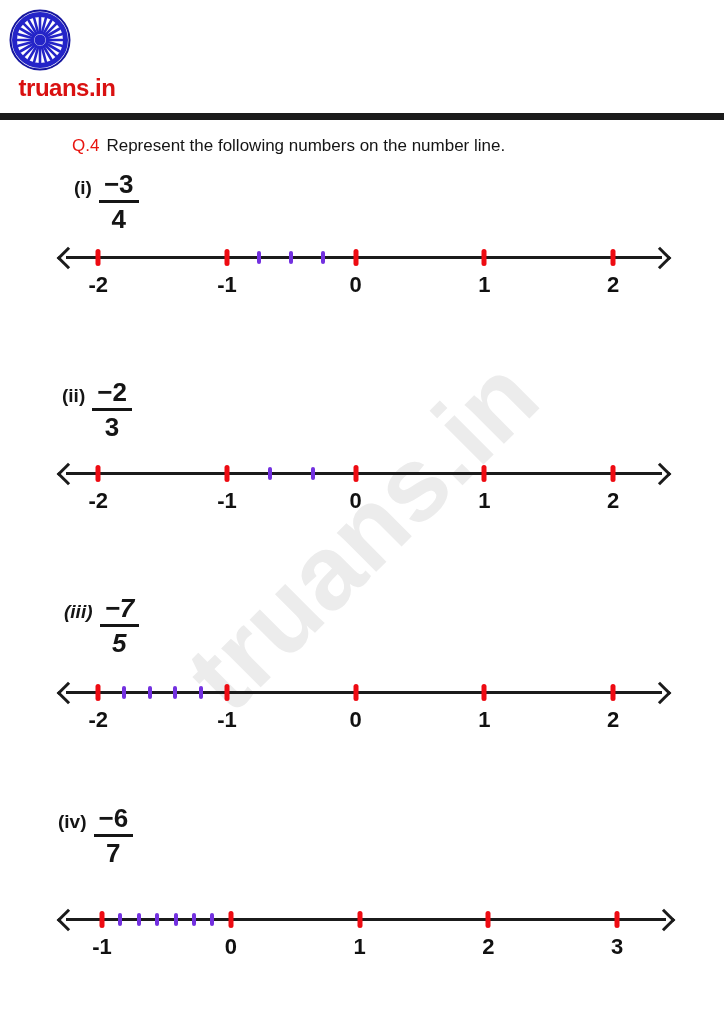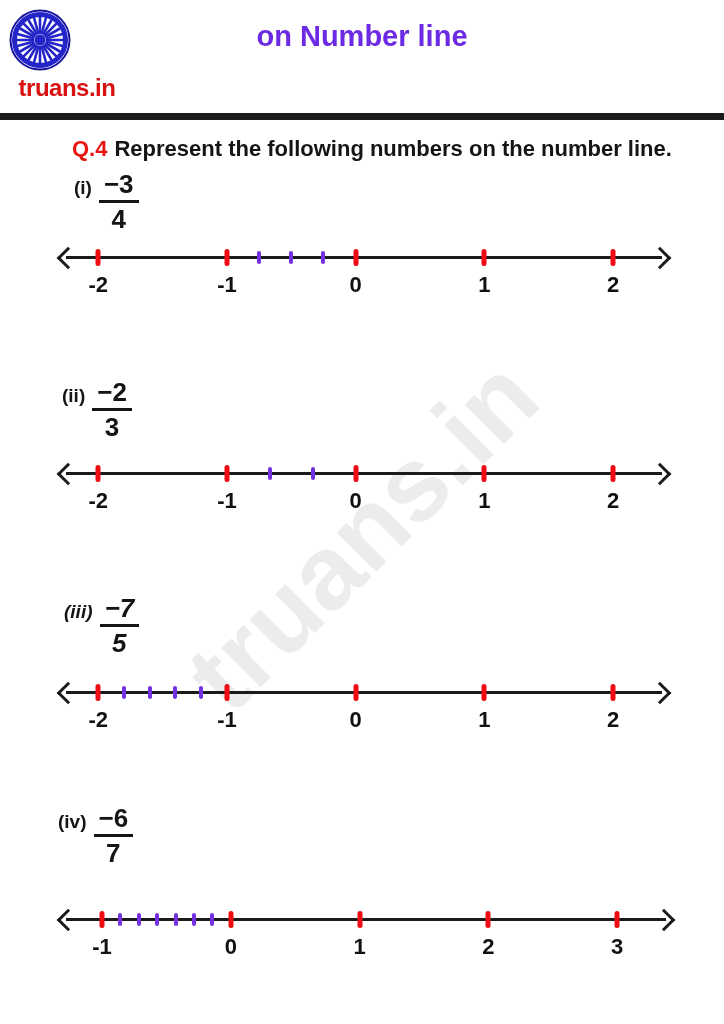--- a/index.html
+++ b/index.html
@@ -23,21 +23,21 @@
   .divider{left:0;top:113px;width:724px;height:7px;
            background:var(--line,#111);}
 
   
   .watermark{left:362px;top:535px;z-index:0;
     transform:translate(-50%,-50%) rotate(-45deg);
     font-size:105px;font-weight:700;white-space:nowrap;
     color:var(--watermark,#ececec);}
 
   
-  .question{left:72px;top:136px;font-size:22px;font-weight:700;color:#151515;}
+  .question{left:72px;top:136px;font-size:17px;font-weight:400;color:#151515;}
   .qno{color:var(--question-red,#e8140f);margin-right:7px;}
 
   
   .part{display:flex;align-items:flex-start;}
   .part-label{font-size:19px;font-weight:700;margin-top:7px;color:#151515;}
   .fraction{display:inline-block;text-align:center;margin-left:7px;
             font-size:26px;font-weight:700;line-height:1.08;color:#151515;}
   .fraction .num{display:block;padding:0 5px 2px;border-bottom:3px solid #151515;}
   .fraction .den{display:block;padding-top:2px;}
   .part-i  {left:74px;top:170px;}
@@ -90,21 +90,20 @@
       <line x1="33.81173331571764" y1="25.23851921597652" x2="37.82342851480671" y2="10.266668908495962"></line>
       <line x1="35.5" y1="25.93782217350893" x2="43.25" y2="12.51442841485013"></line>
       <line x1="36.94974746830583" y1="27.050252531694166" x2="47.90990257669731" y2="16.090097423302677"></line>
       <line x1="38.062177826491066" y1="28.499999999999996" x2="51.48557158514986" y2="20.74999999999999"></line>
       <line x1="38.761480784023476" y1="30.18826668428235" x2="53.73333109150403" y2="26.176571485193264"></line>
     </g>
   <circle cx="32" cy="32" r="5.5" fill="#2424c8"></circle>
 </svg>
 <div class="abs layer brand">truans.in</div>
 <div class="abs layer title">
-  <div>on Number line</div>
 </div>
 <div class="abs layer divider"></div>
 
 <div class="abs layer question">
   <span class="qno">Q.4</span><span>Represent the following numbers on the number line.</span>
 </div>
 
 <div class="abs layer part part-i">
   <span class="part-label">(i)</span>
   <span class="fraction">

